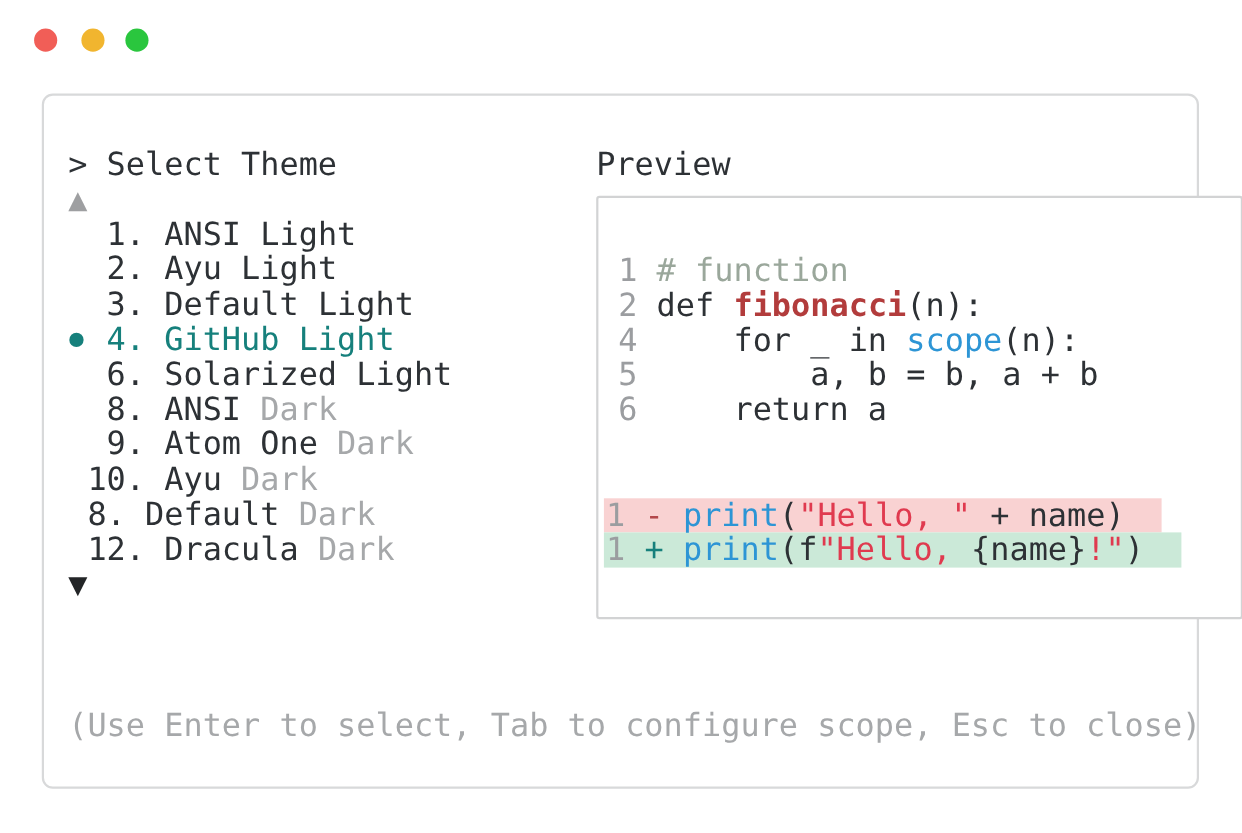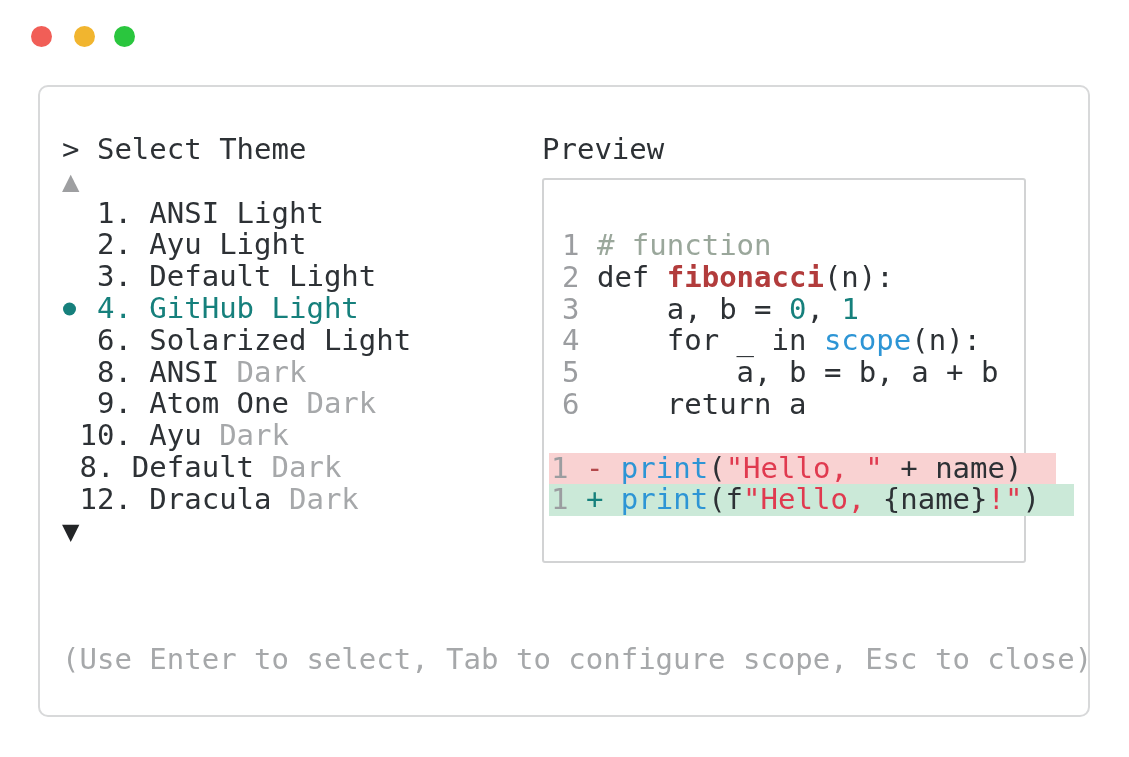--- a/index.html
+++ b/index.html
@@ -46,21 +46,21 @@
     background: var(--accent-teal);
     transform: translateY(-50%);
   }
   .footer-hint { position: absolute; left: 22px; top: 557px; color: var(--dim); }
 
   
   .preview-label { position: absolute; left: 502px; top: 47px; }
   .preview-box {
     position: absolute;
     left: 502px; top: 91px;
-    width: 484px; height: 385px;
+    width: 588px; height: 385px;
     background: #ffffff;
     border: 2px solid #d2d3d4;
     border-radius: 3px;
   }
   .code-lines { position: absolute; left: 18px; top: 50px; }
   .diff-lines { position: absolute; left: 5px;  top: 272.6px; }
   .diff-lines .mono-row { width: fit-content; padding: 0 34px 0 2px; }
   .diff-removed { background: var(--diff-removed-bg); }
   .diff-added   { background: var(--diff-added-bg); }
 
@@ -104,21 +104,20 @@
     </div>
 
   <div class="mono-row footer-hint">(Use Enter to select, Tab to configure scope, Esc to close)</div>
 
   <div class="mono-row preview-label">Preview</div>
 
   <div class="preview-box">
     <div class="code-lines" id="code-lines">
         <div class="mono-row"><span class="tok-ln">1 </span><span class="tok-comment"># function</span></div>
         <div class="mono-row"><span class="tok-ln">2 </span><span class="tok-text">def </span><span class="tok-function">fibonacci</span><span class="tok-text">(n):</span></div>
-        <div class="mono-row"><span class="tok-ln">3 </span><span class="tok-text">    a, b = </span><span class="tok-number">0</span><span class="tok-text">, </span><span class="tok-number">1</span></div>
         <div class="mono-row"><span class="tok-ln">4 </span><span class="tok-text">    for _ in </span><span class="tok-builtin">scope</span><span class="tok-text">(n):</span></div>
         <div class="mono-row"><span class="tok-ln">5 </span><span class="tok-text">        a, b = b, a + b</span></div>
         <div class="mono-row"><span class="tok-ln">6 </span><span class="tok-text">    return a</span></div>
       </div>
     <div class="diff-lines" id="diff-lines">
         <div class="mono-row diff-removed"><span class="tok-ln">1 </span><span class="tok-minus">- </span><span class="tok-builtin">print</span><span class="tok-text">(</span><span class="tok-string">"Hello, "</span><span class="tok-text"> + name)</span></div>
         <div class="mono-row diff-added"><span class="tok-ln">1 </span><span class="tok-plus">+ </span><span class="tok-builtin">print</span><span class="tok-text">(f</span><span class="tok-string">"Hello, </span><span class="tok-text">{name}</span><span class="tok-string">!"</span><span class="tok-text">)</span></div>
       </div>
   </div>
 

